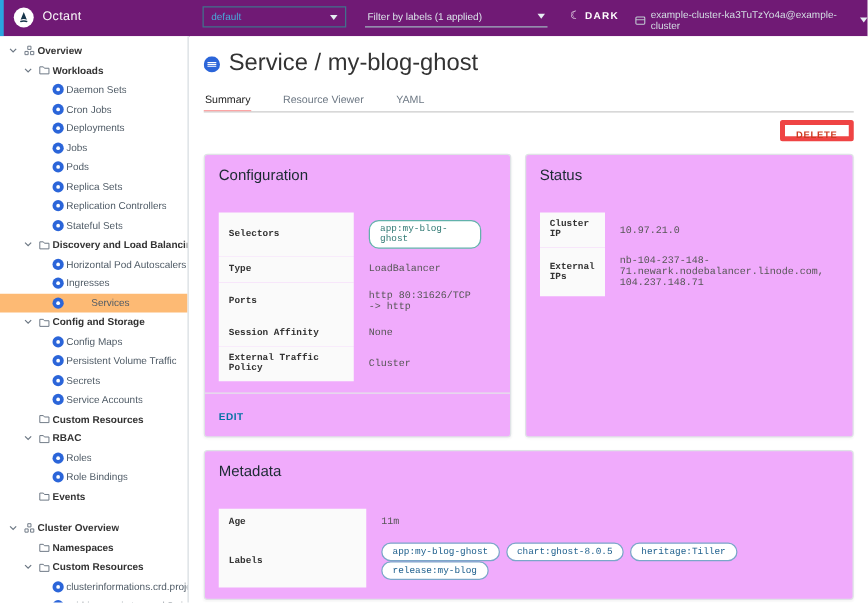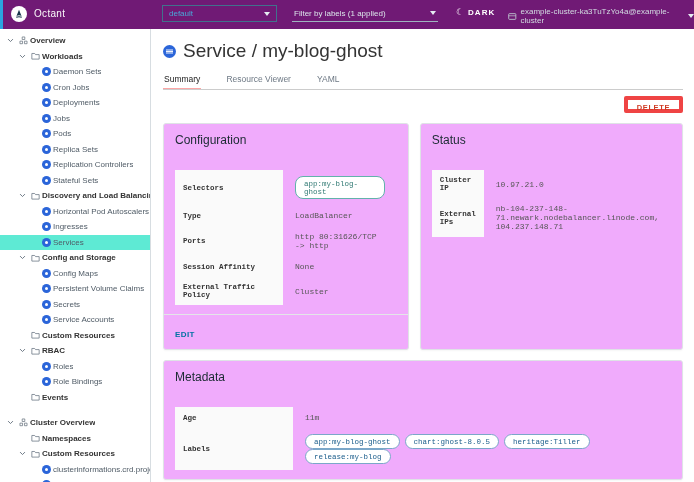--- a/index.html
+++ b/index.html
@@ -31,21 +31,21 @@
   .sidebar { position:absolute; left:0; top:29px; width:151px; height:453px;
     background:#fff; border-right:1px solid #d7dde1; overflow:hidden; padding-top:4px; }
   .nav-item { height:15.5px; display:flex; align-items:center; cursor:pointer; white-space:nowrap; }
   .nav-item .chev { width:13px; display:flex; justify-content:center; flex:0 0 13px; }
   .nav-item .nicon { width:13px; display:flex; justify-content:center; align-items:center; flex:0 0 13px; }
   .nav-item .nav-label { font-size:8px; color:#4f5b66; overflow:hidden; }
   .nav-item.group .nav-label { font-weight:bold; color:#333; }
   .nav-item.lvl0 { padding-left:4px; }
   .nav-item.lvl1 { padding-left:16px; }
   .nav-item.lvl2 { padding-left:40px; }
-  .nav-item.selected { background:#5eead4; }
+  .nav-item.selected { background:#fdba74;gap:20px; }
   .nav-item.gap { margin-top:10px; }
   .res-icon { width:9px; height:9px; border-radius:50%; background:#2b65d9; position:relative; }
   .res-icon::after { content:""; position:absolute; left:3px; top:3px; width:3px; height:3px;
     border-radius:50%; background:#fff; }
 
   
   .main { position:absolute; left:152px; top:29px; width:542px; height:453px;
     background:#fff; overflow:hidden; padding:0 11px; }
   .title-row { margin-top:11px; display:flex; align-items:center; gap:7px; }
   .title-row h1 { font-size:19px; font-weight:normal; color:#333; }
@@ -240,21 +240,21 @@
     <div class="nav-item lvl2">
       <span class="nicon">
         <span class="res-icon"></span>
       </span>
       <span class="nav-label">Config Maps</span>
     </div>
     <div class="nav-item lvl2">
       <span class="nicon">
         <span class="res-icon"></span>
       </span>
-      <span class="nav-label">Persistent Volume Claims</span>
+      <span class="nav-label">Persistent Volume Traffic</span>
     </div>
     <div class="nav-item lvl2">
       <span class="nicon">
         <span class="res-icon"></span>
       </span>
       <span class="nav-label">Secrets</span>
     </div>
     <div class="nav-item lvl2">
       <span class="nicon">
         <span class="res-icon"></span>

